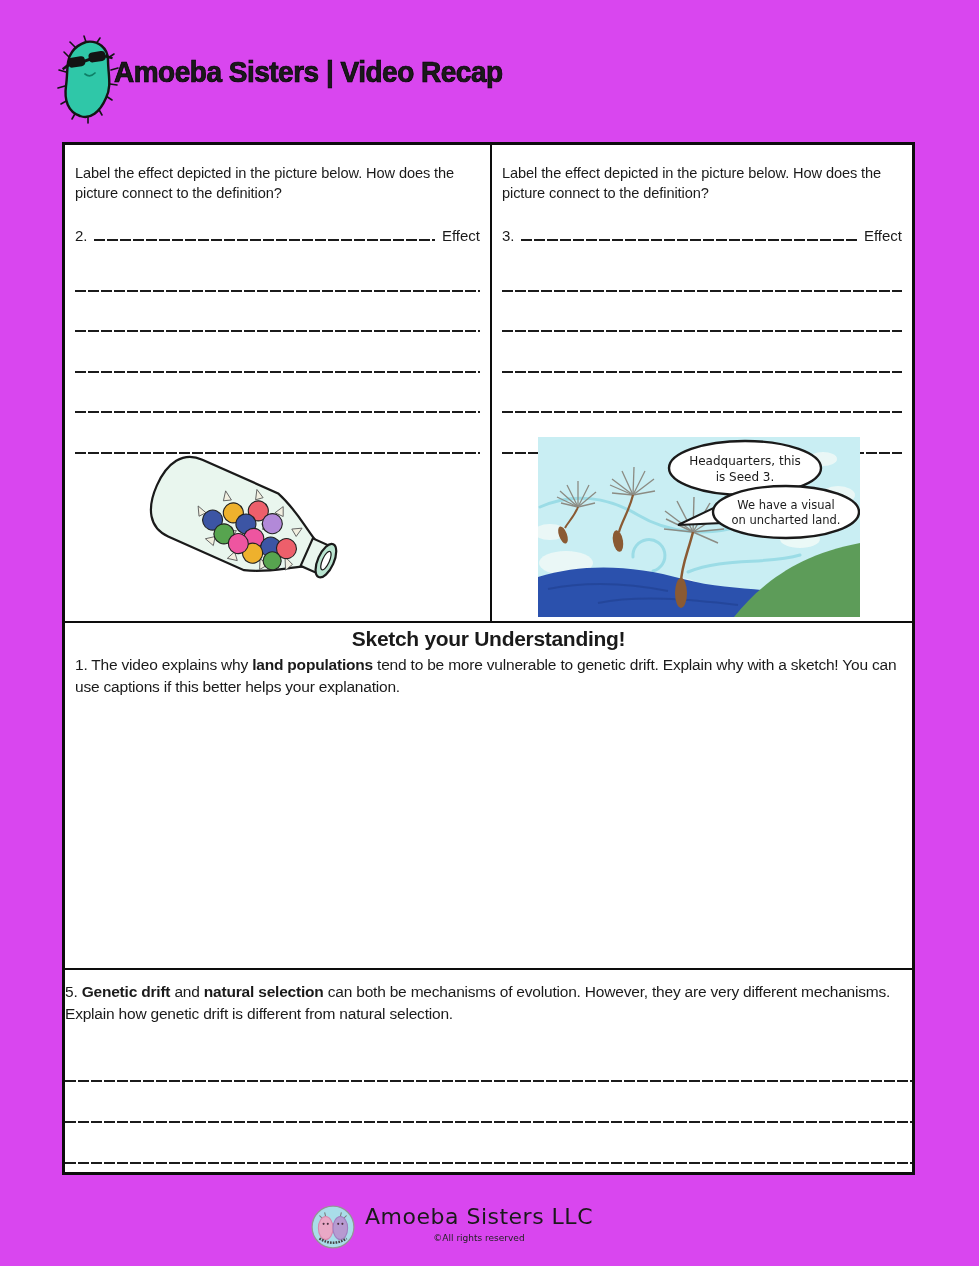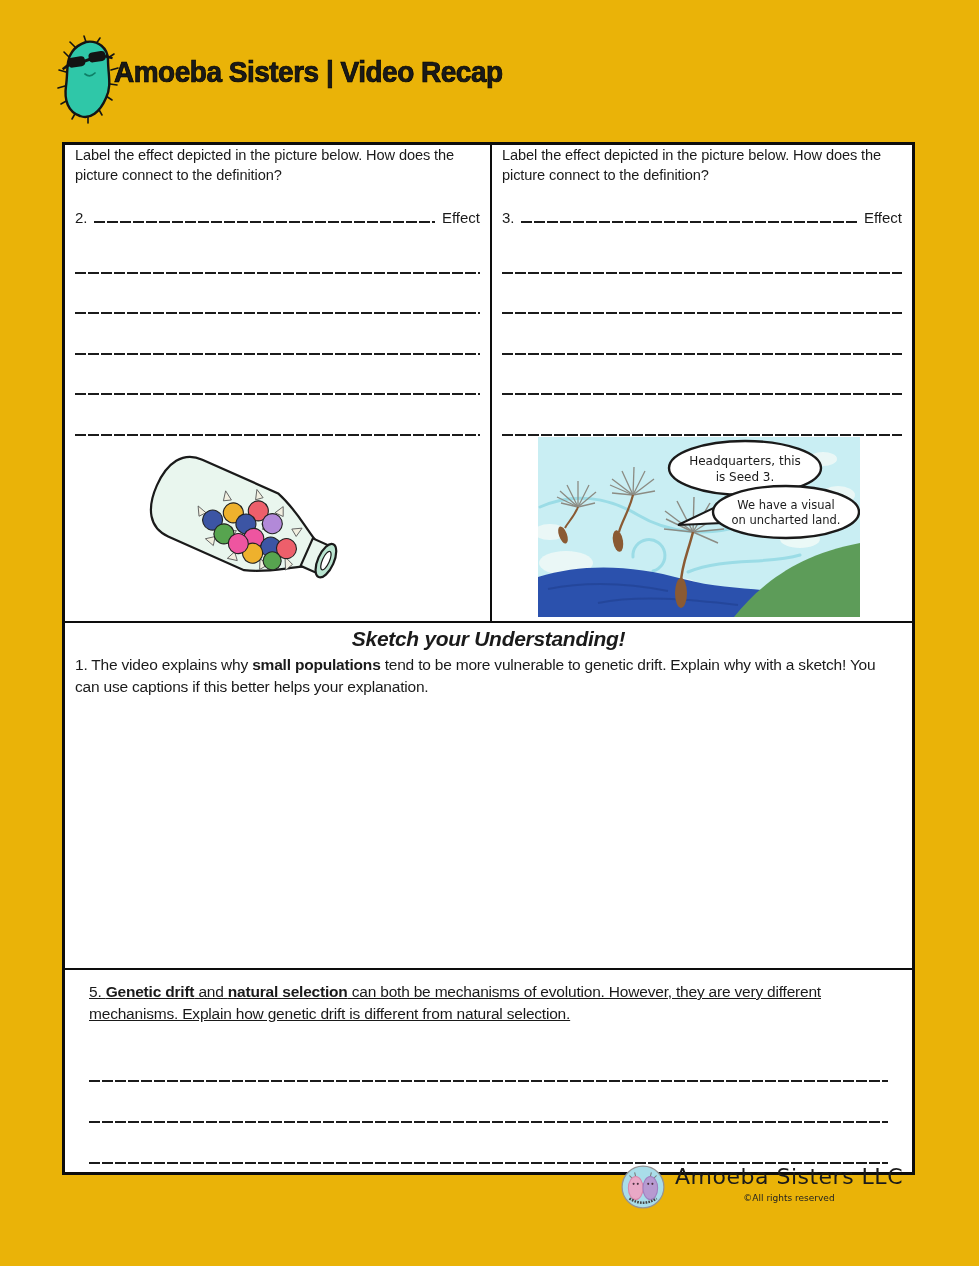--- a/index.html
+++ b/index.html
@@ -1,55 +1,55 @@
 <!DOCTYPE html>
 <html><head>
 <meta charset="utf-8">
 <style>
   * { margin:0; padding:0; box-sizing:border-box; }
   html,body { width:979px; height:1266px; background:#ffffff; font-family:"Liberation Sans", sans-serif; color:#1a1a1a; }
-  .page { position:relative; width:979px; height:1266px; background:#eab308; overflow:hidden; }
+  .page { position:relative; width:979px; height:1266px; background:#d946ef; overflow:hidden; }
 
   
   .hdr-logo { position:absolute; left:56px; top:34px; width:68px; height:92px; }
   .hdr-title { position:absolute; left:114px; top:56px; font-size:28px; font-weight:700;
                letter-spacing:-0.5px; -webkit-text-stroke:0.7px #000; transform:scaleY(1.06); transform-origin:left top; }
   .name-row { position:absolute; left:130px; top:100px; display:flex; align-items:flex-end; width:340px; }
   .name-label { font-size:16px; font-weight:700; letter-spacing:1.5px; font-family:"DejaVu Sans", sans-serif; }
   .name-line { flex:1; height:3px; background:#111; margin-left:6px; margin-bottom:1px; }
 
   
   .sheet { position:absolute; left:62px; top:142px; width:853px; height:1033px;
            border:3px solid #0d0d0d; background:#fff; display:flex; flex-direction:column; }
   .row1 { height:478px; display:flex; border-bottom:2px solid #0d0d0d; }
-  .cell { position:relative; padding:0 10px; }
+  .cell { position:relative; padding:18px 10px; }
   .cell-left  { width:427px; border-right:2px solid #0d0d0d; }
   .cell-right { flex:1; }
   .prompt { font-size:14.6px; line-height:1.38; letter-spacing:-0.1px; }
   .qline { display:flex; align-items:flex-end; margin-top:24px; font-size:15px; }
   .qnum { padding-bottom:0; }
   .uscore { height:2px; background:repeating-linear-gradient(90deg,#1b1b1b 0 11px, rgba(0,0,0,0) 11px 13px); }
   .qline .uscore { flex:1; margin:0 7px 3px 6px; }
   .effect { font-weight:400; }
   .answer-lines { margin-top:7px; }
   .answer-line { height:40.5px; display:flex; align-items:flex-end; }
   .answer-line .uscore { width:100%; }
 
   .bottle-img { position:absolute; left:58px; top:306px; width:222px; height:166px; }
   .seeds-img  { position:absolute; left:46px; top:292px; width:322px; height:180px; }
 
   .row2 { height:347px; border-bottom:2px solid #0d0d0d; padding:4px 10px; }
-  .sketch-title { text-align:center; font-style:italic; font-weight:600; font-size:21px; letter-spacing:-0.3px; }
+  .sketch-title { text-align:center; font-weight:600; font-size:21px; letter-spacing:-0.3px; }
   .para { font-size:15.5px; line-height:1.42; letter-spacing:-0.2px; margin-top:3px; }
-  .row3 { flex:1; padding:8px 24px;text-decoration:underline; }
+  .row3 { flex:1; padding:8px 0; }
   .answer-lines-wide { margin-top:16px; }
   .answer-lines-wide .answer-line { height:41px; }
 
   
-  .footer { position:absolute; left:0; top:1164px; width:903px; display:flex; justify-content:flex-end; }
+  .footer { position:absolute; left:0; top:1204px; width:903px; display:flex; justify-content:center; }
   .footer-inner { display:flex; align-items:flex-start; gap:9px; }
   .f-logo { width:46px; height:46px; }
   .f-text { display:flex; flex-direction:column; align-items:center; }
   .f-company { font-size:22px; letter-spacing:0.5px; font-family:"DejaVu Sans", sans-serif; }
   .f-rights { font-size:9px; color:#222; margin-top:4px; font-family:"DejaVu Sans", sans-serif; }
 </style>
 </head>
 <body>
 
 <div class="page">
@@ -264,21 +264,21 @@
             <ellipse cx="248" cy="75" rx="73" ry="26" fill="#ffffff" stroke="#1a1a1a" stroke-width="2.4"></ellipse>
             <text x="248" y="72" text-anchor="middle" font-size="11.5" font-family="DejaVu Sans, sans-serif" fill="#1a1a1a">We have a visual</text>
             <text x="248" y="87" text-anchor="middle" font-size="11.5" font-family="DejaVu Sans, sans-serif" fill="#1a1a1a">on uncharted land.</text>
           </g>
         </svg>
       </div>
     </div>
 
     <div class="row2">
       <div class="sketch-title">Sketch your Understanding!</div>
-      <div class="para"><span>1. The video explains why </span><b>small populations</b><span> tend to be more vulnerable to genetic drift. Explain why with a sketch! You can use captions if this better helps your explanation.</span></div>
+      <div class="para"><span>1. The video explains why </span><b>land populations</b><span> tend to be more vulnerable to genetic drift. Explain why with a sketch! You can use captions if this better helps your explanation.</span></div>
       <div style="height:250px;"></div>
     </div>
 
     <div class="row3">
       <div class="para"><span>5. </span><b>Genetic drift</b><span> and </span><b>natural selection</b><span> can both be mechanisms of evolution. However, they are very different mechanisms. Explain how genetic drift is different from natural selection.</span></div>
       <div class="answer-lines answer-lines-wide">
         <div class="answer-line">
             <span class="uscore"></span>
           </div>
         <div class="answer-line">

